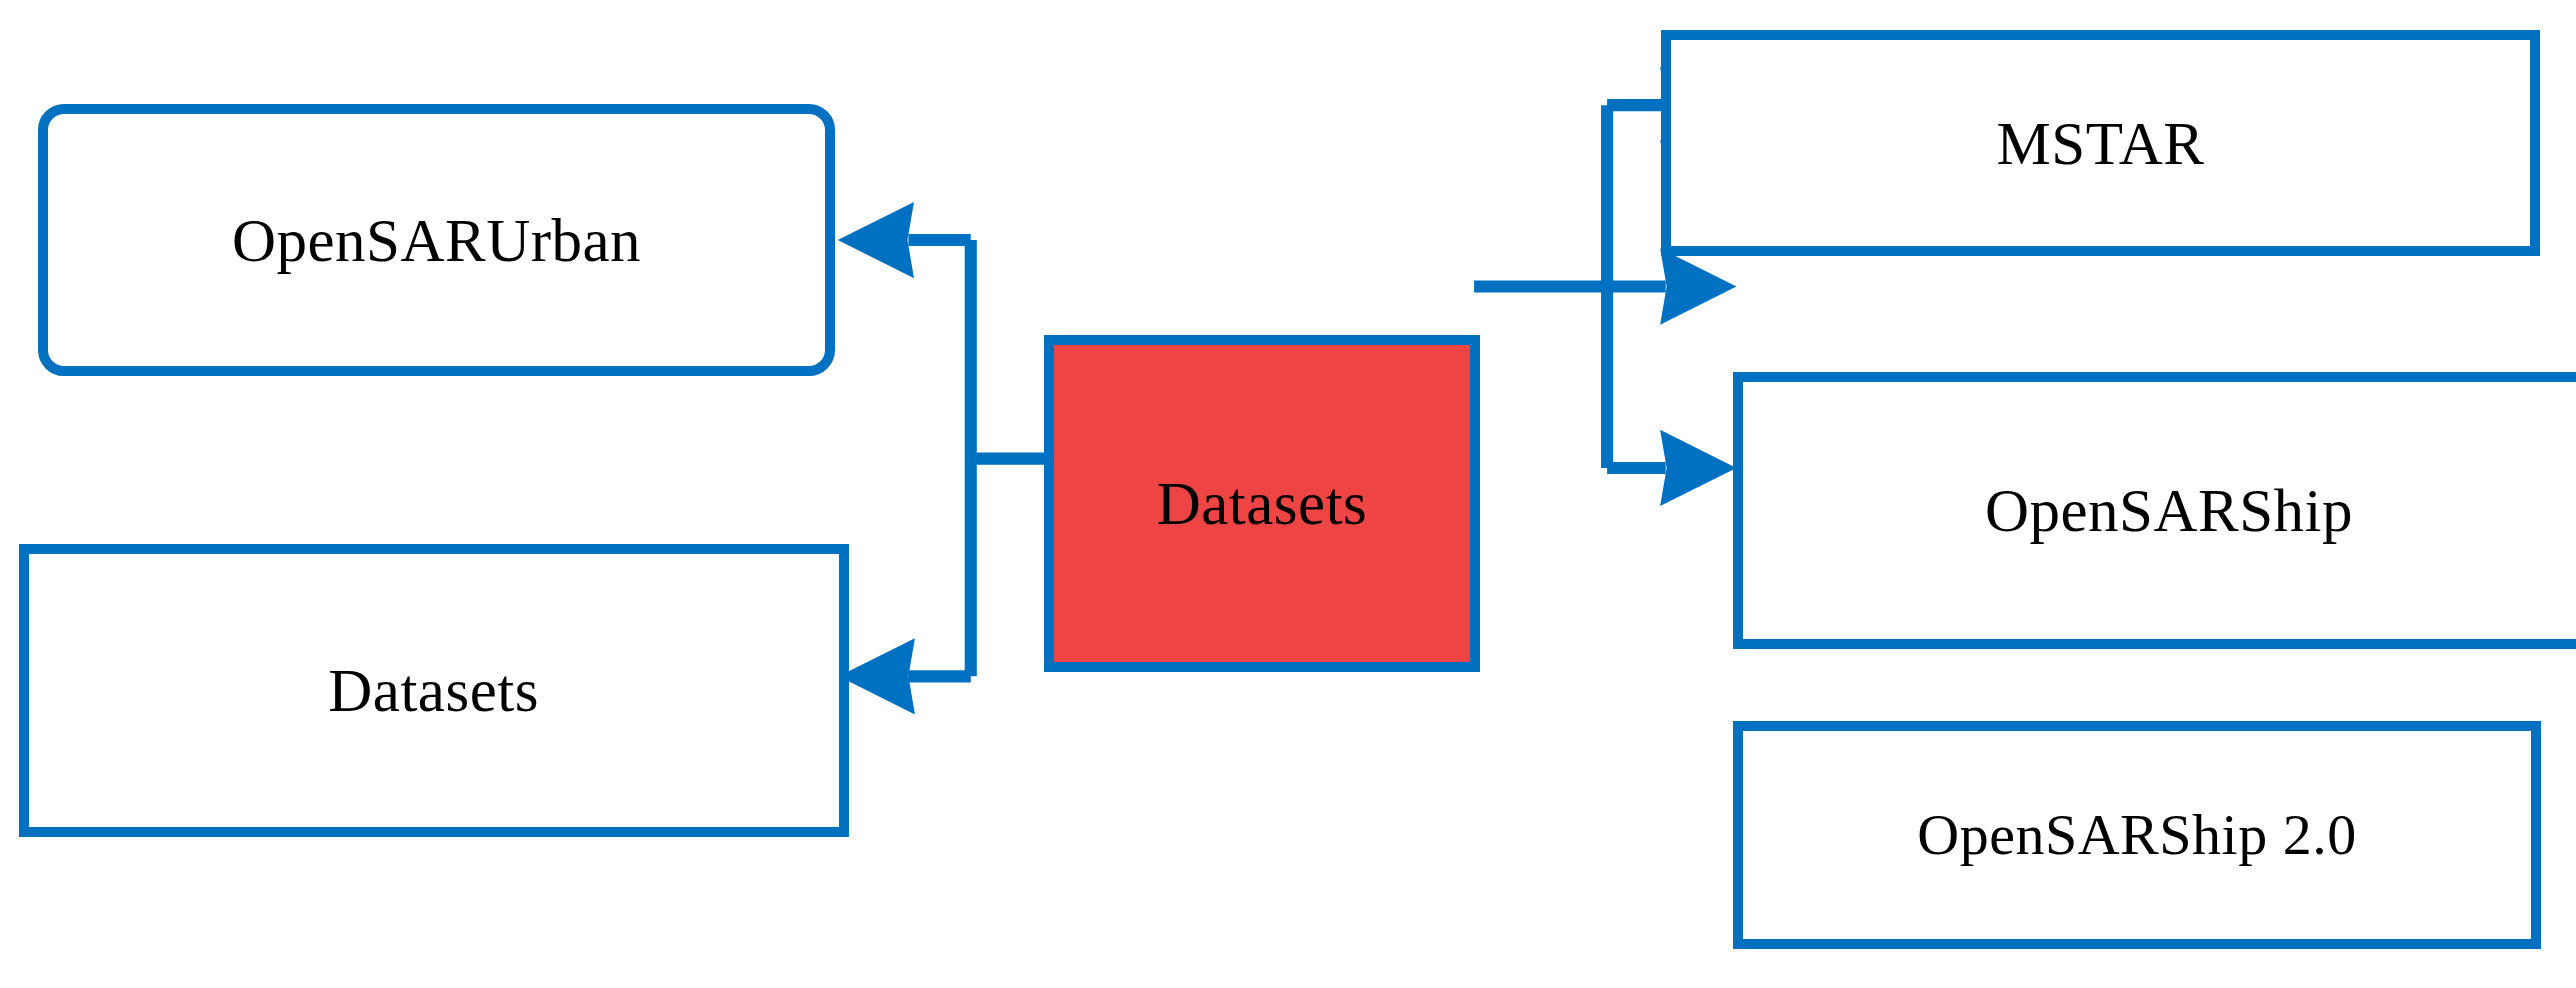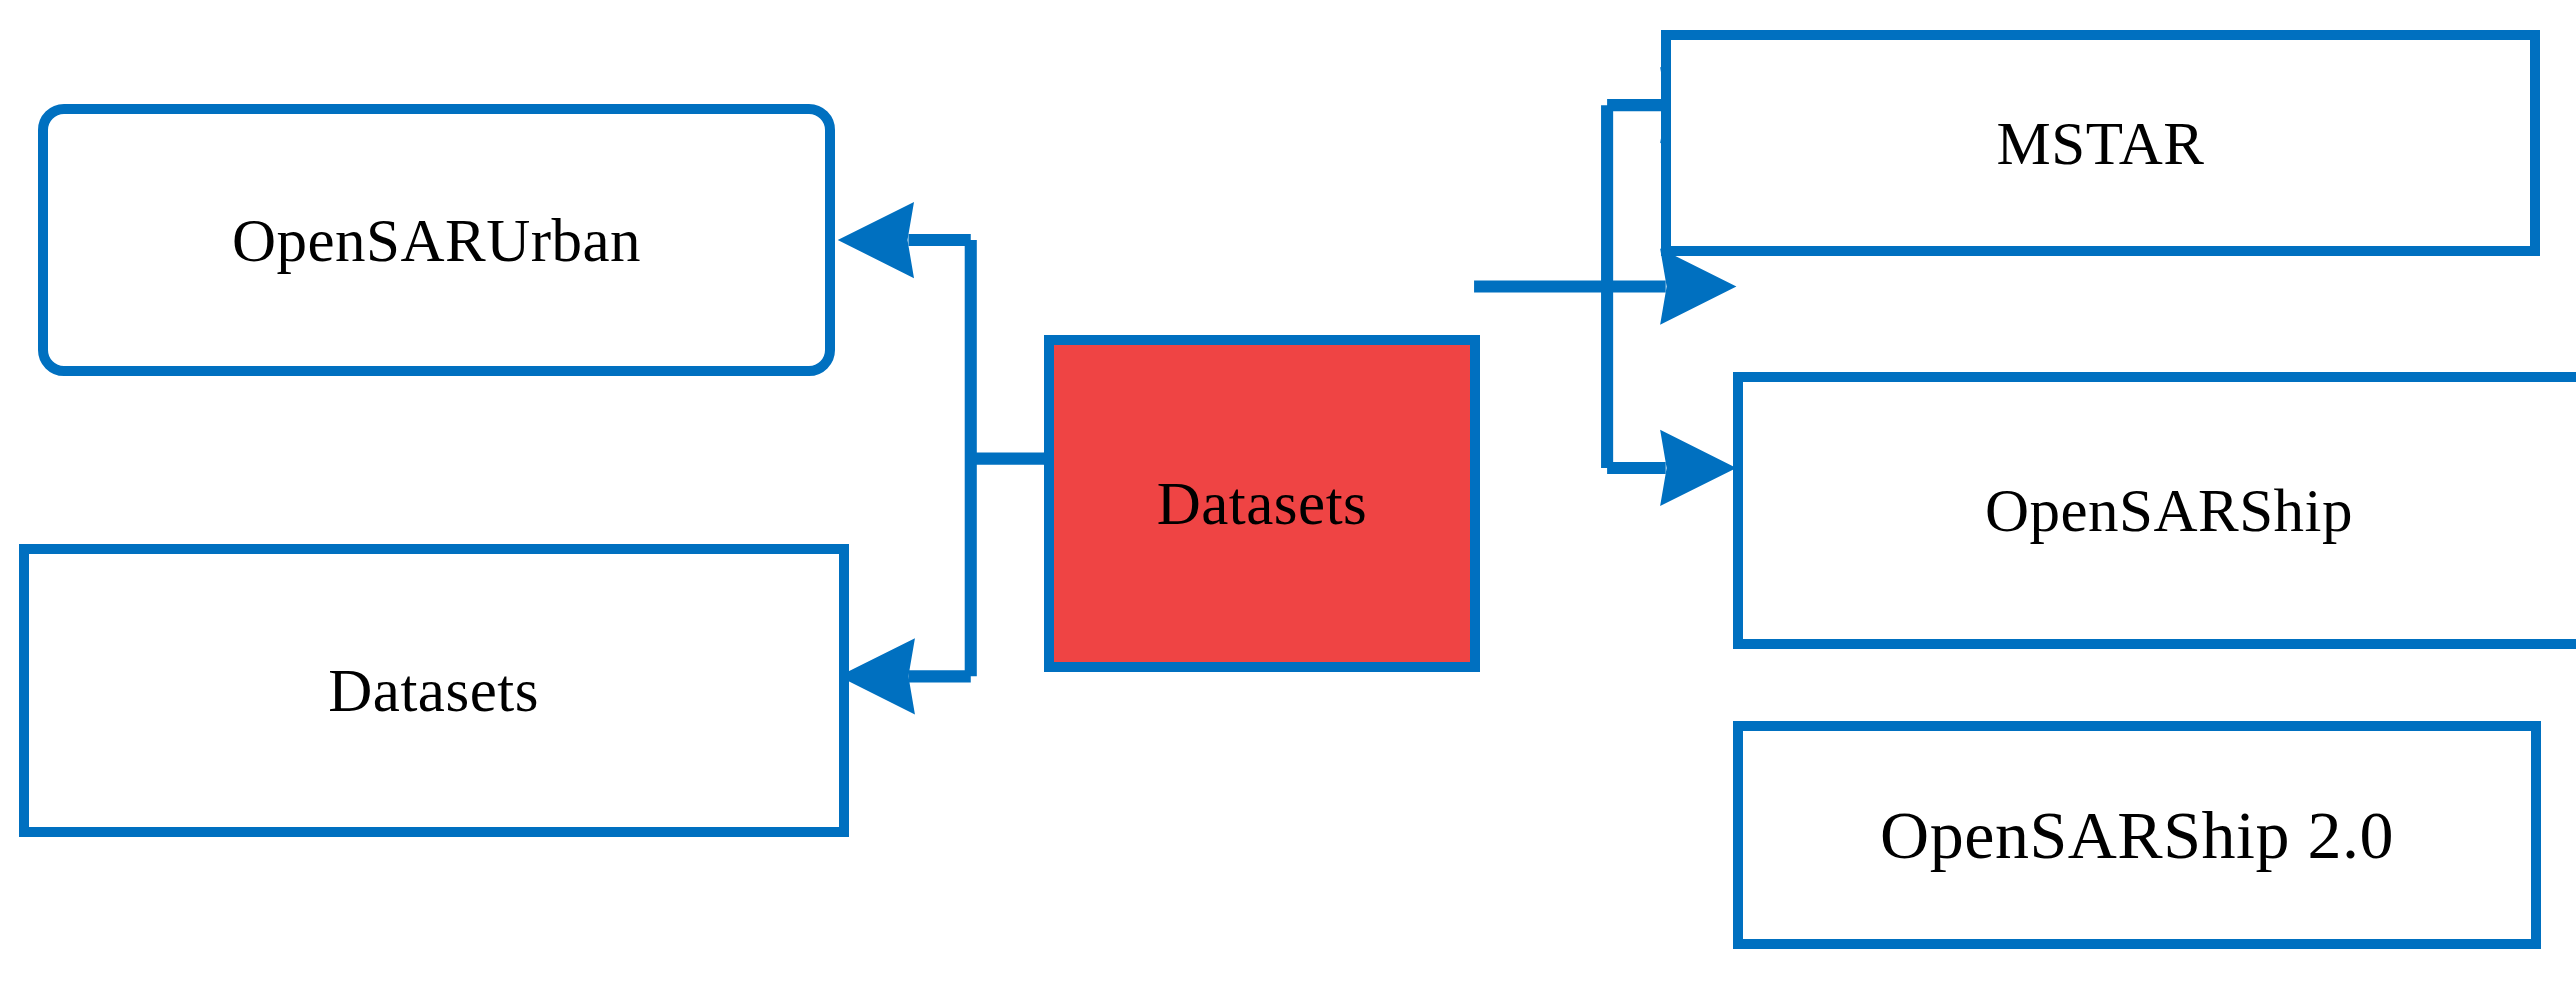--- a/index.html
+++ b/index.html
@@ -64,21 +64,21 @@
   #node-opensarship {
     left: 1733px; top: 372px;  width: 872px;  height: 277px;
     border-width: 10.2px;  border-color: #0070C0;
   }
   #node-opensarship20 {
     left: 1733px; top: 721px;  width: 808px;  height: 228px;
     border-width: 10.2px;  border-color: #0070C0;
   }
 
   .label-xl { font-size: 61px; }
-  .label-lg { font-size: 68px; }
+  .label-lg { font-size: 58px; }
 </style>
 </head>
 <body>
 
 <div id="diagram-canvas">
 
   <svg id="connector-layer" viewBox="0 0 2768 1062" width="2576" height="988" xmlns="http://www.w3.org/2000/svg">
 
     <g>
 

